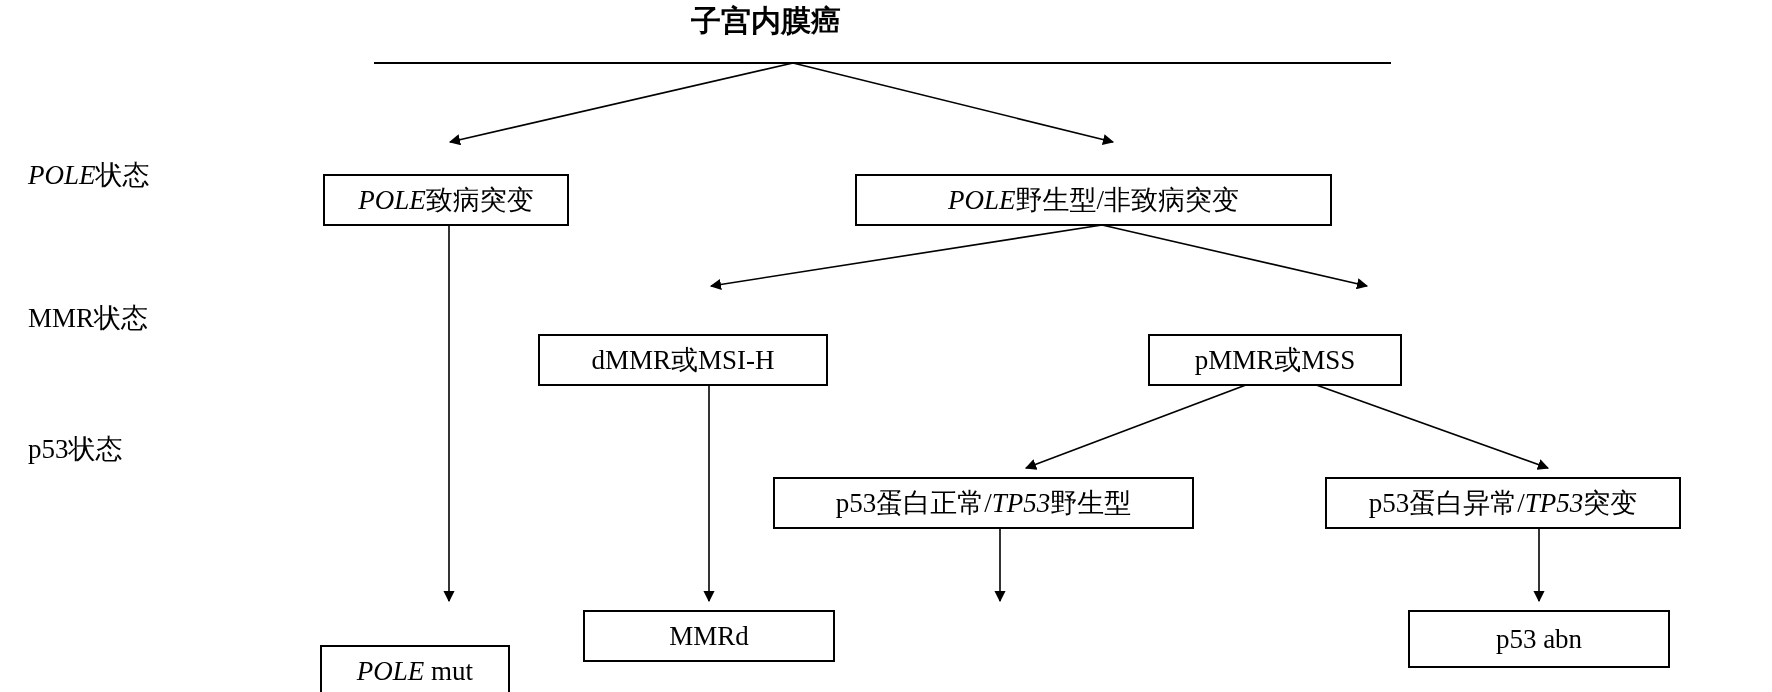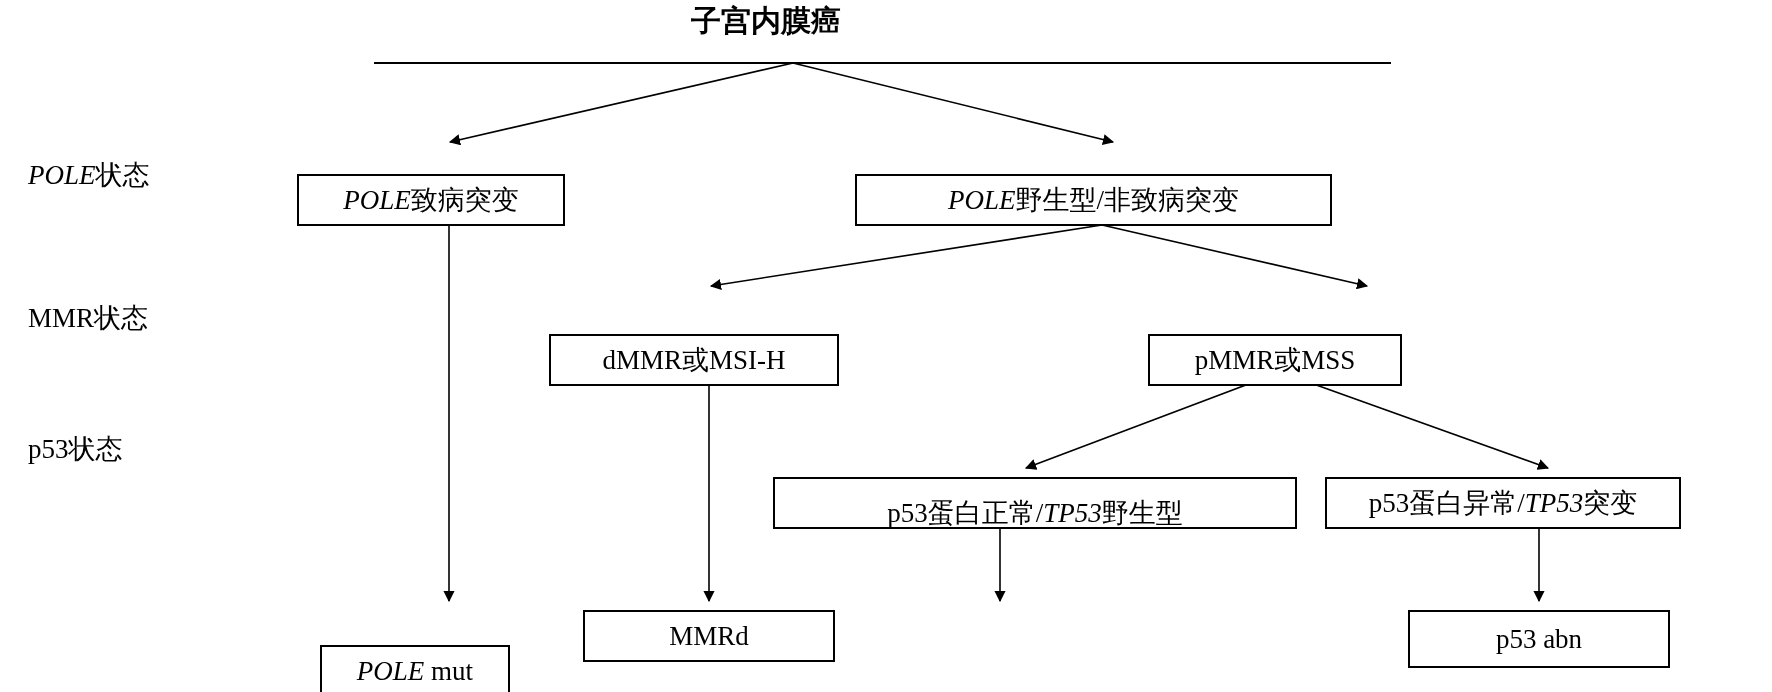--- a/index.html
+++ b/index.html
@@ -97,37 +97,37 @@
 
     <line x1="1280" y1="372" x2="1026" y2="468" stroke="#000000" stroke-width="1.6" marker-end="url(#arrow)"></line>
     <line x1="1280" y1="372" x2="1548" y2="468" stroke="#000000" stroke-width="1.6" marker-end="url(#arrow)"></line>
 
     <line x1="449" y1="225" x2="449" y2="601" stroke="#000000" stroke-width="1.6" marker-end="url(#arrow)"></line>
     <line x1="709" y1="384" x2="709" y2="601" stroke="#000000" stroke-width="1.6" marker-end="url(#arrow)"></line>
     <line x1="1000" y1="528" x2="1000" y2="601" stroke="#000000" stroke-width="1.6" marker-end="url(#arrow)"></line>
     <line x1="1539" y1="528" x2="1539" y2="601" stroke="#000000" stroke-width="1.6" marker-end="url(#arrow)"></line>
   </svg>
 
-  <div class="node" style="left:297px; top:174px; width:268px; height:52px; font-size:27px;">
+  <div class="node" style="left:323px; top:174px; width:246px; height:52px; font-size:27px;">
     <span class="txt"><span class="ital">POLE</span><span>致病突变</span></span>
   </div>
 
   <div class="node" style="left:855px; top:174px; width:477px; height:52px; font-size:27px;">
     <span class="txt"><span class="ital">POLE</span><span>野生型/非致病突变</span></span>
   </div>
 
-  <div class="node" style="left:549px; top:334px; width:290px; height:52px; font-size:27px;">
+  <div class="node" style="left:538px; top:334px; width:290px; height:52px; font-size:27px;">
     <span class="txt">dMMR或MSI-H</span>
   </div>
 
   <div class="node" style="left:1148px; top:334px; width:254px; height:52px; font-size:27px;">
     <span class="txt">pMMR或MSS</span>
   </div>
 
-  <div class="node" style="left:773px; top:477px; width:524px; height:52px; font-size:27px;align-items:flex-end;">
+  <div class="node" style="left:773px; top:477px; width:421px; height:52px; font-size:27px;">
     <span class="txt"><span>p53蛋白正常/</span><span class="ital">TP53</span><span>野生型</span></span>
   </div>
 
   <div class="node" style="left:1325px; top:477px; width:356px; height:52px; font-size:27px;">
     <span class="txt"><span>p53蛋白异常/</span><span class="ital">TP53</span><span>突变</span></span>
   </div>
 
   <div class="node" style="left:320px; top:610px; width:190px; height:52px; font-size:27px;margin-top:35px;">
     <span class="txt"><span class="ital">POLE</span><span> mut</span></span>
   </div>

